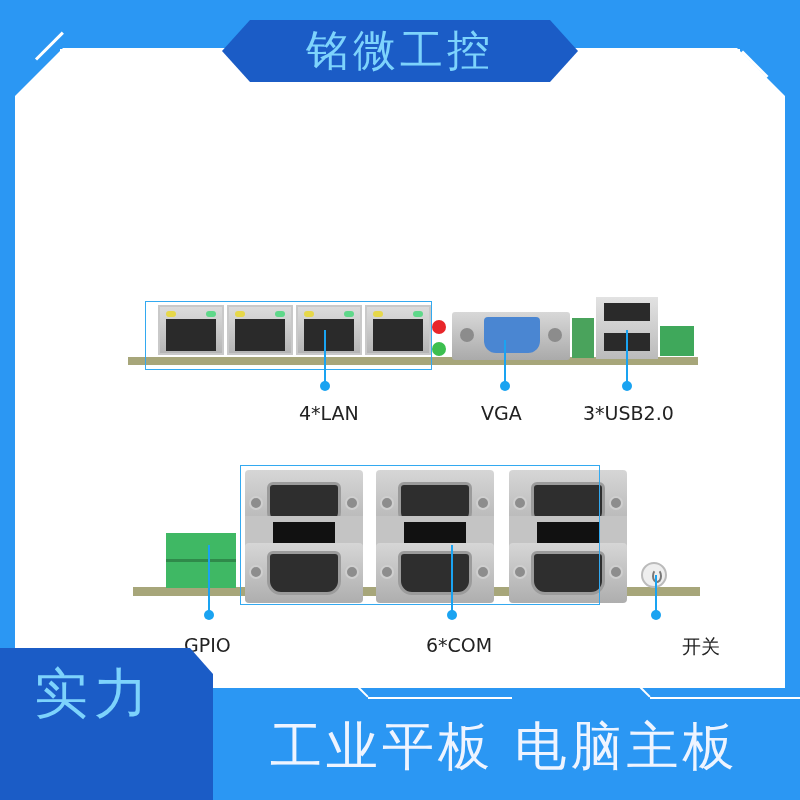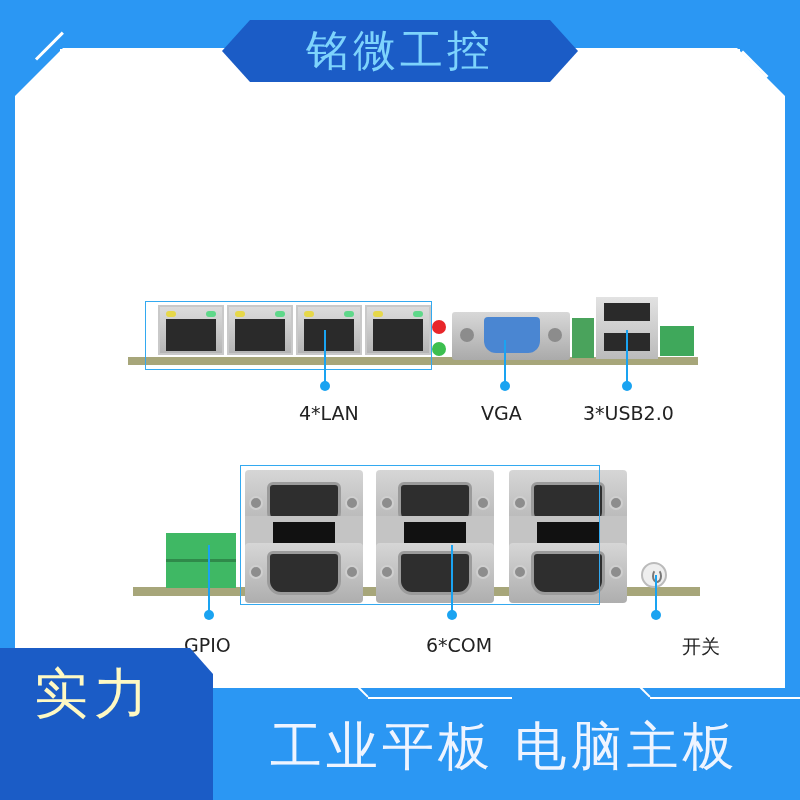--- a/index.html
+++ b/index.html
@@ -24,21 +24,21 @@
   .dot{width:10px;height:10px;border-radius:50%;background:#1aa3f1;}
   .label{color:#222;font-size:19px;white-space:nowrap;}
   .db9{width:118px;height:70px;background:linear-gradient(#d6d6d6,#aeaeae);border-radius:4px;}
   .db9 .shell{position:absolute;left:22px;top:12px;width:74px;height:44px;background:#2e2e2e;border-radius:6px 6px 14px 14px;border:3px solid #9b9b9b;box-sizing:border-box;}
   .db9 .screw{position:absolute;top:26px;width:14px;height:14px;border-radius:50%;background:#8d8d8d;border:2px solid #cfcfcf;box-sizing:border-box;}
   .mid-block{width:118px;height:36px;background:#c4c4c4;}
   .mid-block .blk{position:absolute;left:28px;top:6px;width:62px;height:24px;background:#111;}
   
   #bottom-left{left:0;top:648px;width:213px;height:152px;background:#1b5cc6;
     clip-path:polygon(0 0,190px 0,213px 26px,213px 100%,0 100%);}
-  #bottom-left .t{position:absolute;left:34px;color:#fef9c3;font-size:54px;letter-spacing:6px;line-height:60px;}
+  #bottom-left .t{position:absolute;left:34px;color:#7dd3fc;font-size:54px;letter-spacing:6px;line-height:60px;}
   #bottom-slogan{left:270px;top:712px;color:#eef4ff;font-size:52px;letter-spacing:4px;white-space:nowrap;}
 </style>
 </head>
 <body>
 
 <div id="panel" class="abs"></div>
 
 <div class="deco-line" style="left:60px;top:49px;width:173px;height:3px;"></div>
 <div class="deco-line" style="left:36px;top:58px;width:38px;height:3px;transform:rotate(-45deg);transform-origin:left;"></div>
 <div class="deco-line" style="left:567px;top:49px;width:173px;height:3px;"></div>

